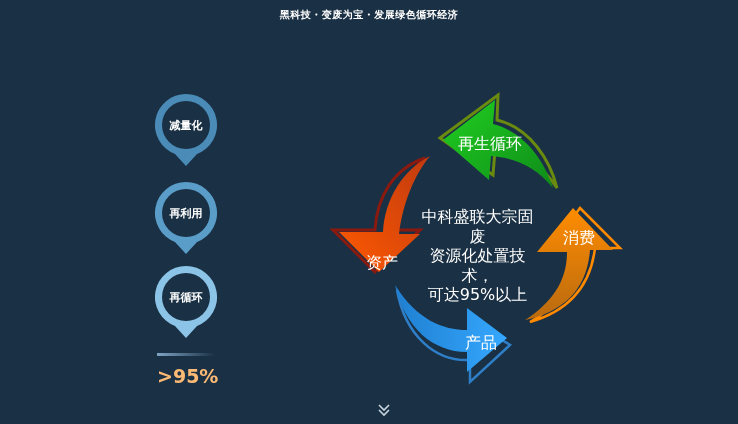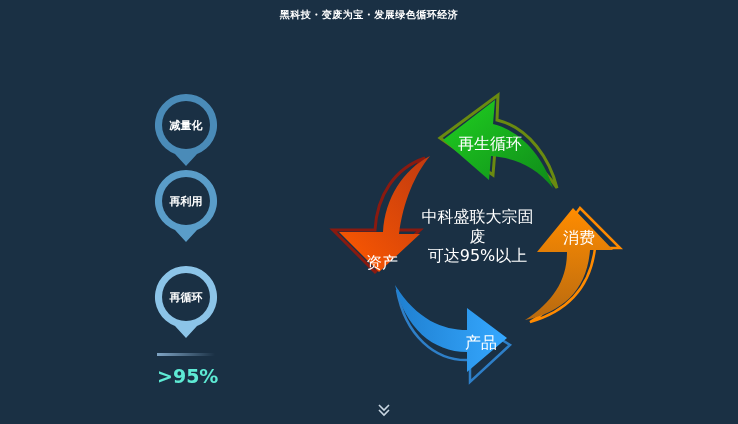--- a/index.html
+++ b/index.html
@@ -20,21 +20,21 @@
     position:absolute; left:0; top:0; width:66px; height:66px;
     display:flex; align-items:center; justify-content:center;
     font-size:11px; font-weight:bold; color:#fff;
   }
   .bar {
     position:absolute; left:157px; top:353px; width:58px; height:3px;
     background:linear-gradient(to right, #7fa4c4, rgba(127,164,196,0));
   }
   .pct {
     position:absolute; left:157px; top:365px;
-    font-size:19px; font-weight:bold; color:#5eead4;
+    font-size:19px; font-weight:bold; color:#fdba74;
   }
   .diagram { position:absolute; left:325px; top:90px; width:300px; height:300px; }
   .diagram svg { position:absolute; left:0; top:0; }
   .arrow-label {
     position:absolute; font-size:16px; color:#fff; white-space:nowrap;
   }
   .center-text {
     position:absolute; left:420px; top:207px; width:115px;
     text-align:center; font-size:16px; line-height:19.5px; color:#fff;
   }
@@ -46,21 +46,21 @@
 <div class="title">黑科技・变废为宝・发展绿色循环经济</div>
 
 <div class="pin" style="left:153px; top:92px;">
   <svg width="66" height="76" viewBox="0 0 66 76">
     <path d="M33 2 A31 31 0 0 1 44 62 L33 74 L22 62 A31 31 0 0 1 33 2 Z" fill="#4a8bb8"></path>
     <circle cx="33" cy="33" r="24" fill="#1a3044"></circle>
   </svg>
   <div class="pin-label">减量化</div>
 </div>
 
-<div class="pin" style="left:153px; top:168px;font-family:Liberation Serif, serif;">
+<div class="pin" style="left:153px; top:180px;font-family:Liberation Serif, serif;">
   <svg width="66" height="76" viewBox="0 0 66 76">
     <path d="M33 2 A31 31 0 0 1 44 62 L33 74 L22 62 A31 31 0 0 1 33 2 Z" fill="#5a9dc9"></path>
     <circle cx="33" cy="33" r="24" fill="#1a3044"></circle>
   </svg>
   <div class="pin-label">再利用</div>
 </div>
 
 <div class="pin" style="left:153px; top:264px;font-family:Liberation Mono, monospace;">
   <svg width="66" height="76" viewBox="0 0 66 76">
     <path d="M33 2 A31 31 0 0 1 44 62 L33 74 L22 62 A31 31 0 0 1 33 2 Z" fill="#8cc4e8"></path>
@@ -115,20 +115,21 @@
   </svg>
 </div>
 
 <div class="arrow-label" style="left:458px; top:134px;">再生循环</div>
 <div class="arrow-label" style="left:563px; top:228px;">消费</div>
 <div class="arrow-label" style="left:465px; top:333px;">产品</div>
 <div class="arrow-label" style="left:366px; top:253px;">资产</div>
 
 <div class="center-text">
   <div>中科盛联大宗固废</div>
+  <div>资源化处置技术，</div>
   <div>可达95%以上</div>
 </div>
 
 <div class="chev">
   <svg width="14" height="14" viewBox="0 0 14 14">
     <polyline points="2,2 7,7 12,2" fill="none" stroke="#c9d6e2" stroke-width="1.6"></polyline>
     <polyline points="2,7 7,12 12,7" fill="none" stroke="#c9d6e2" stroke-width="1.6"></polyline>
   </svg>
 </div>
 

